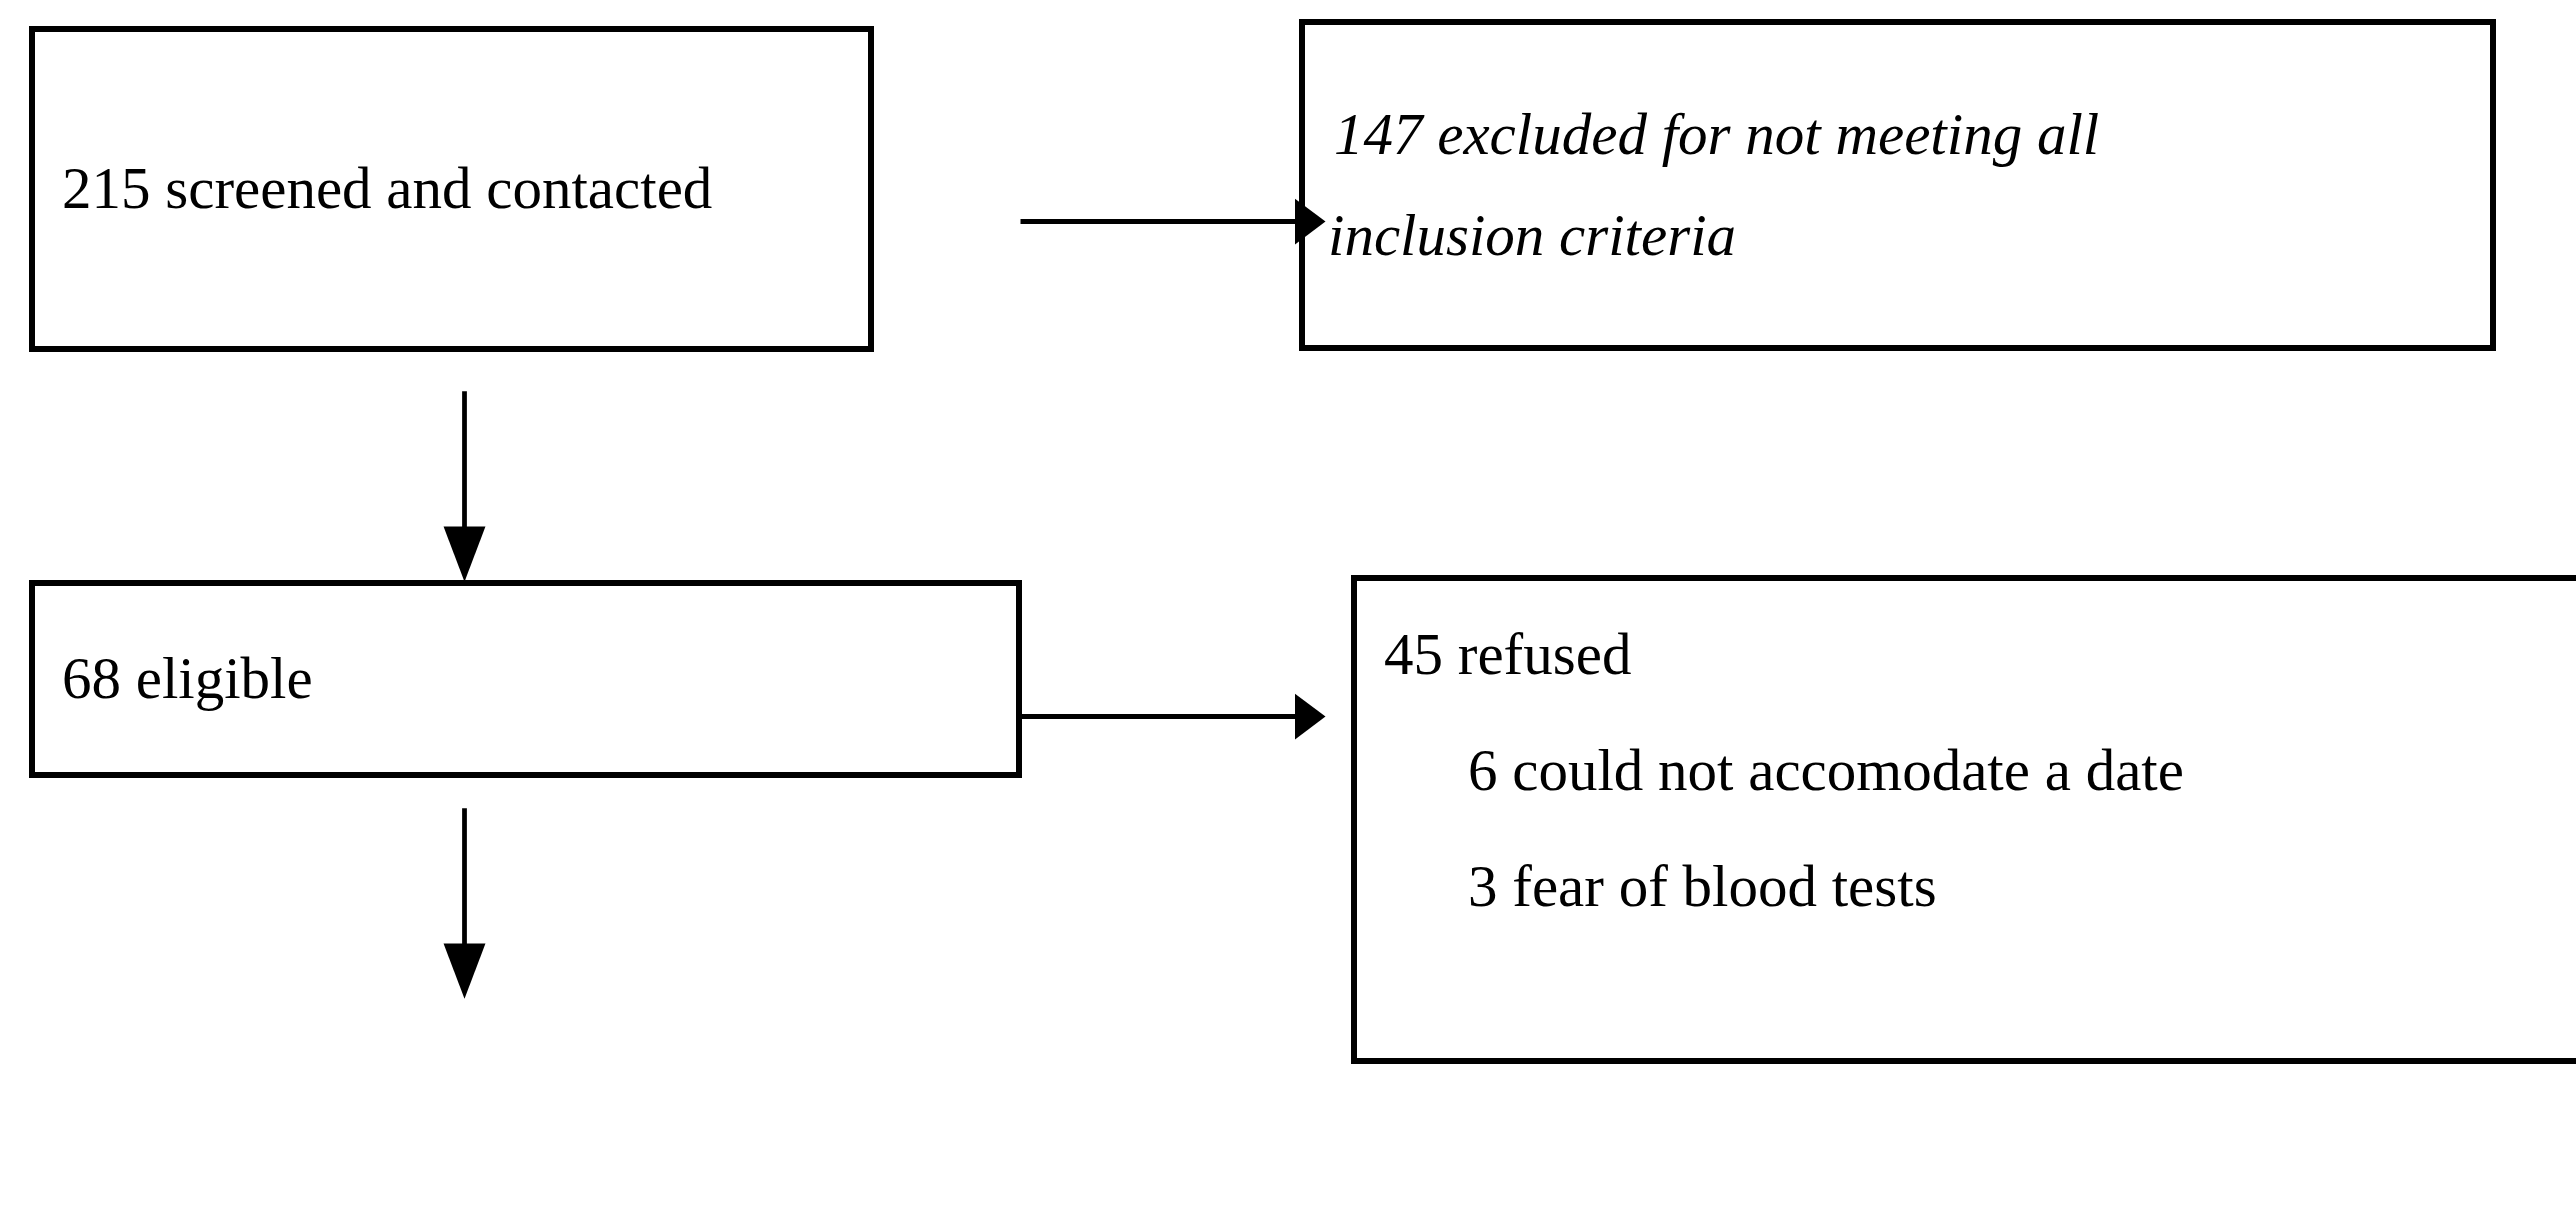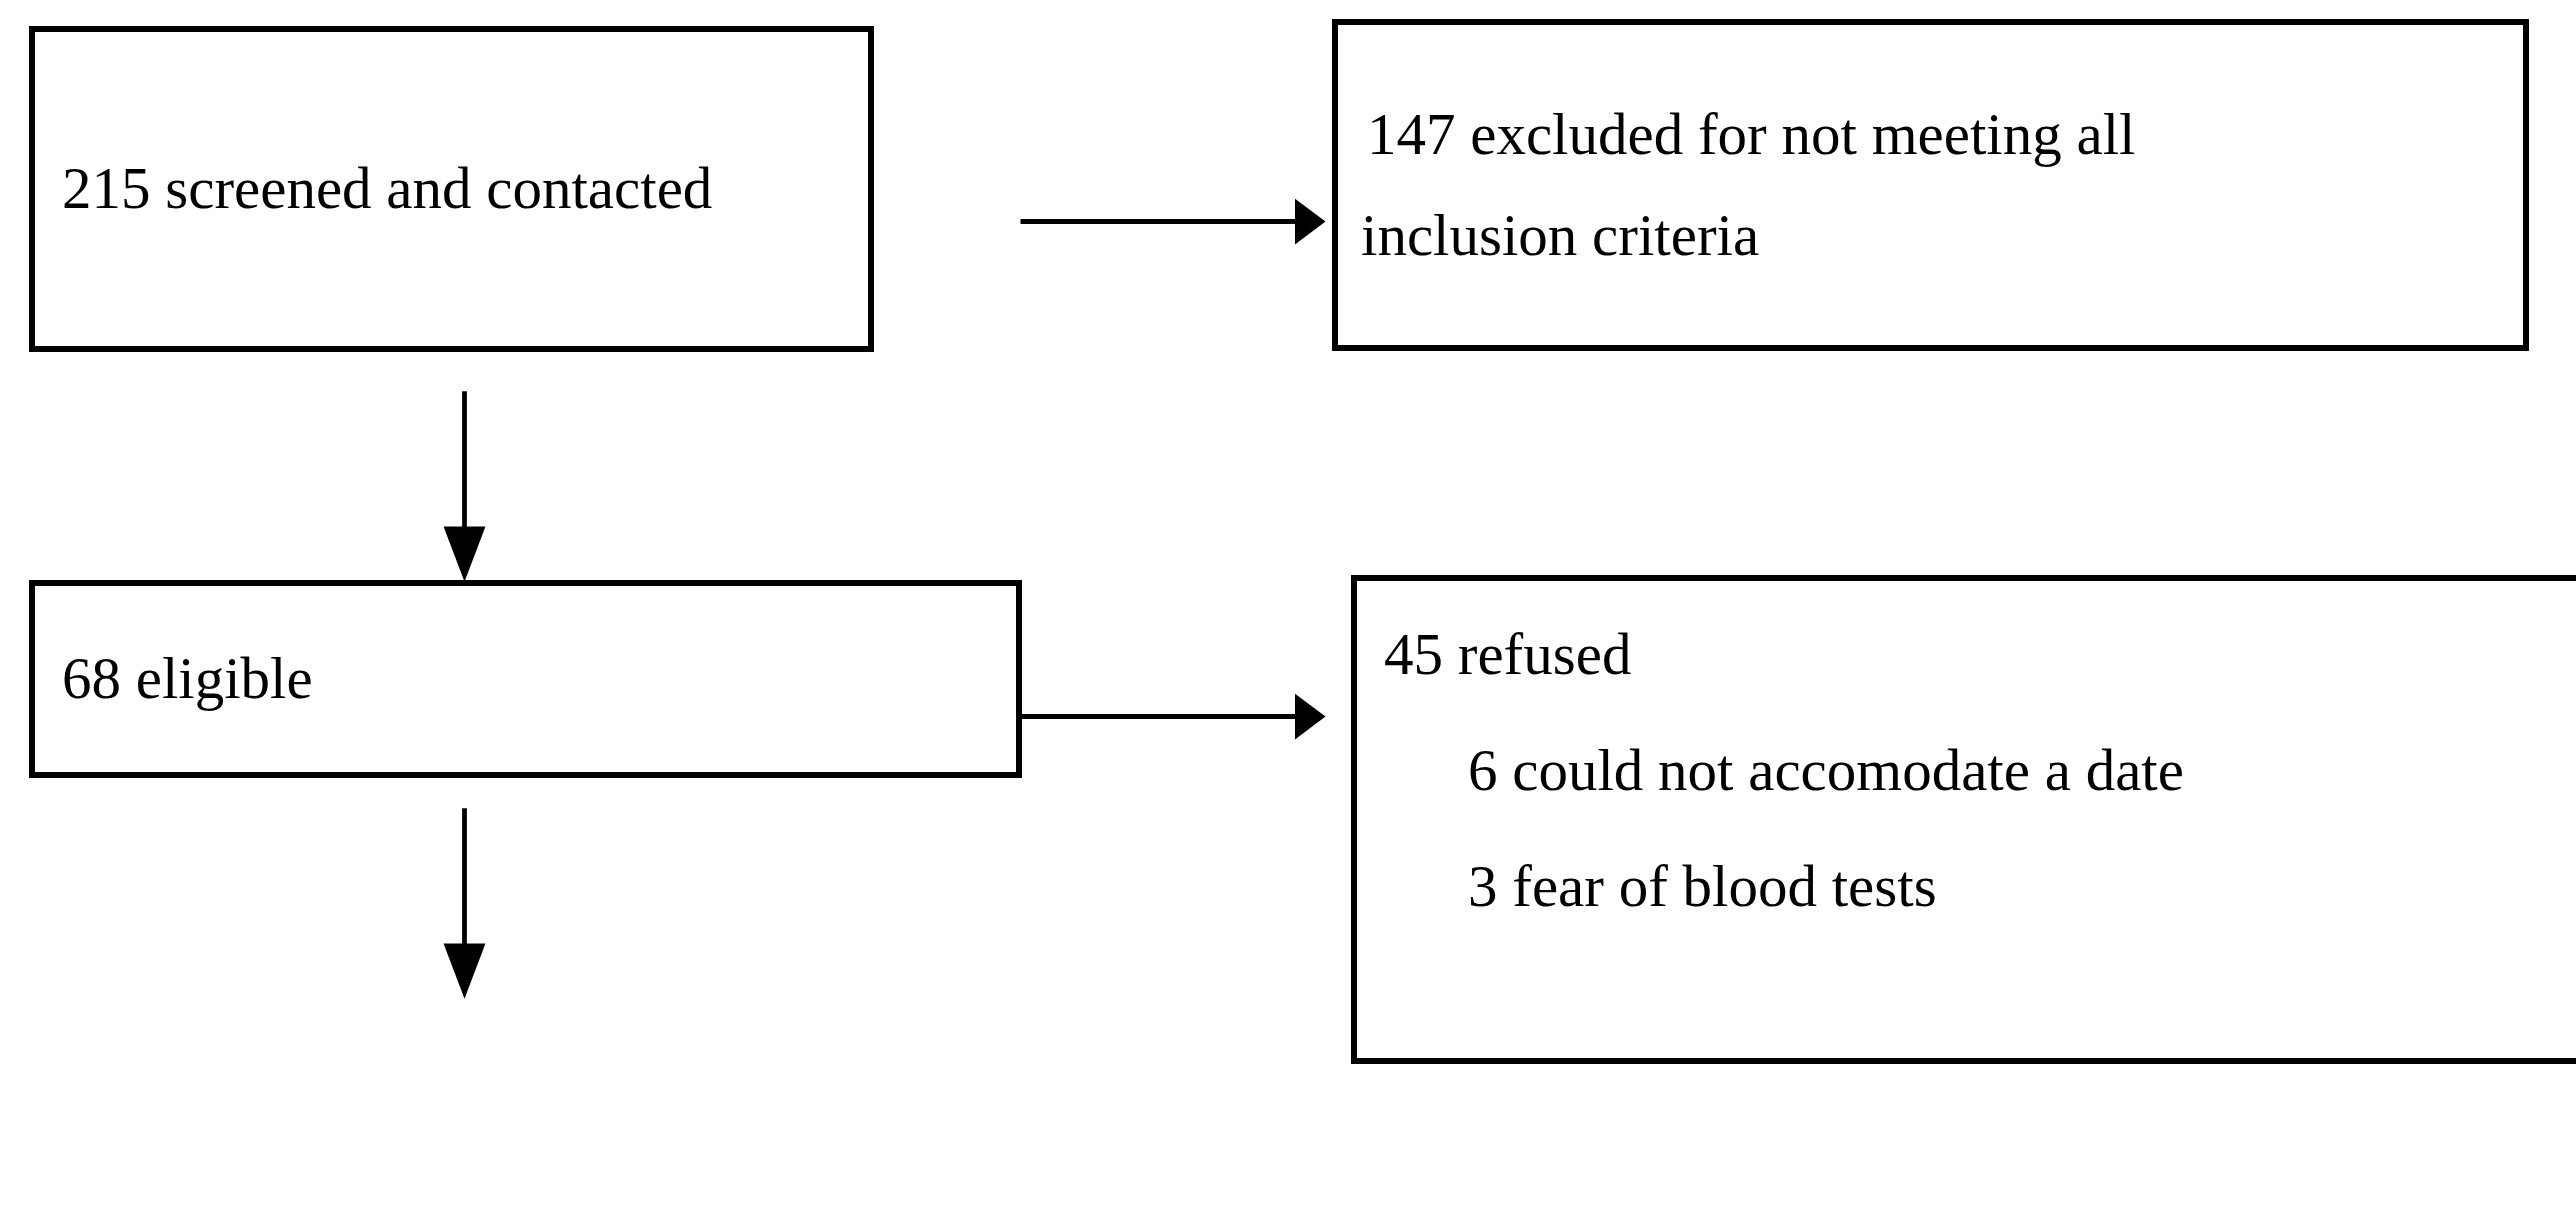--- a/index.html
+++ b/index.html
@@ -34,21 +34,21 @@
     color: #000000;
   }
   .box-text.pad {
     padding-left: 27px;
   }
   .box-text.indent {
     padding-left: 111px;
   }
   
   #box-screened  { left: 29px;   top: 26px;   width: 845px; height: 326px; }
-  #box-excluded  { left: 1332px; top: 19px;   width: 1197px; height: 332px; }
+  #box-excluded  { left: 1299px; top: 19px;   width: 1197px; height: 332px; font-style: italic; }
   #box-eligible  { left: 29px;   top: 580px;  width: 993px; height: 198px; }
   #box-recruited { left: 29px;   top: 996px; width: 993px; height: 196px; }
   #box-refused   { left: 1351px; top: 575px;  width: 1322px; height: 489px; }
 
   #box-excluded .box-text { padding-left: 29px; }
   #box-excluded .box-text + .box-text { margin-top: 17px; padding-left: 23px; }
 
   #box-refused { justify-content: flex-start; padding-top: 32px; }
   #box-refused .box-text { margin-bottom: 32px; }
   #box-refused .box-text:last-child { margin-bottom: 0; }

